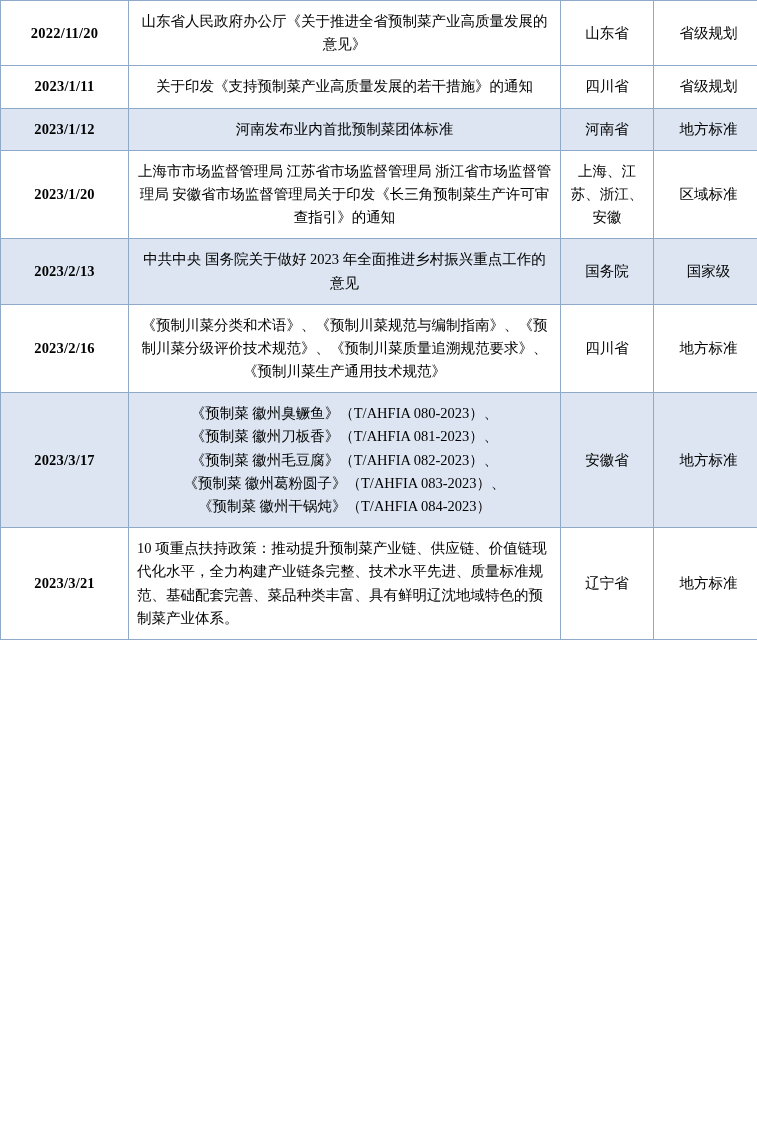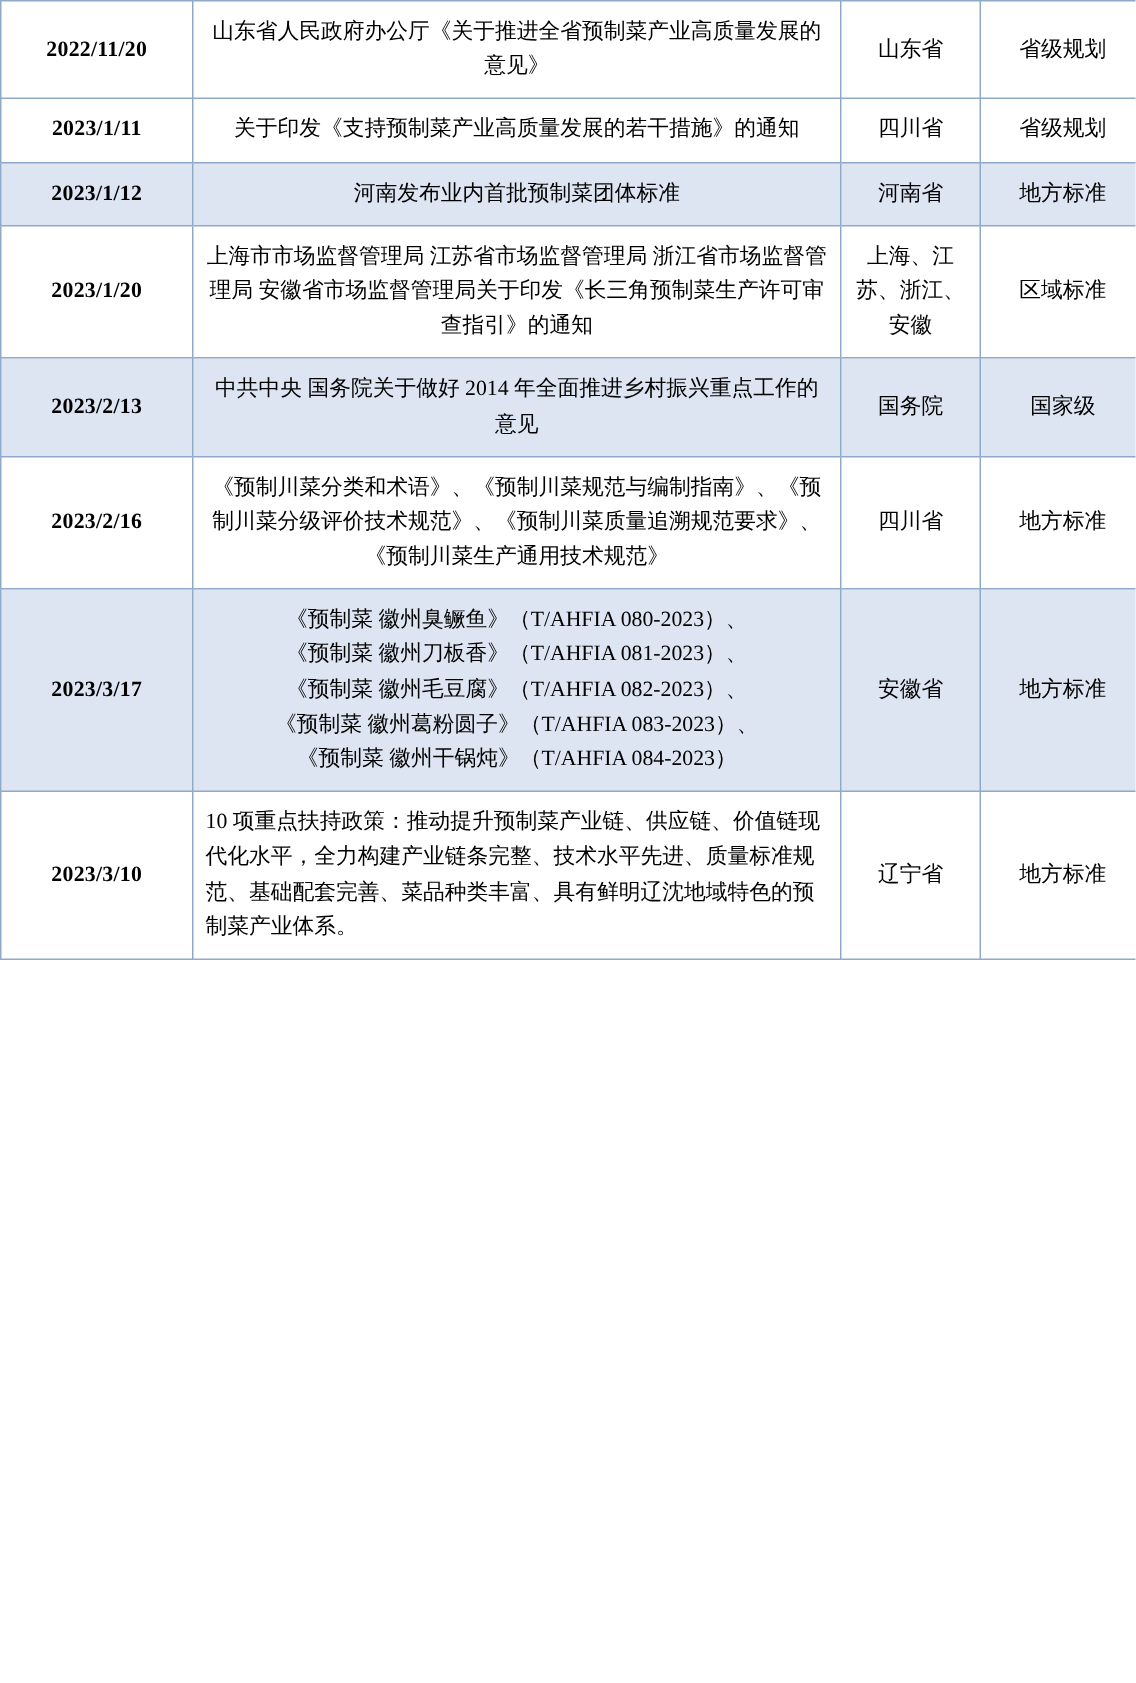--- a/index.html
+++ b/index.html
@@ -90,40 +90,40 @@
         <td class="col-type">地方标准</td>
       </tr>
       <tr class="plain">
         <td class="col-date">2023/1/20</td>
         <td class="col-title nowrap-cell title-center">上海市市场监督管理局  江苏省市场监督管理局  浙江省市场监督管理局  安徽省市场监督管理局关于印发《长三角预制菜生产许可审查指引》的通知</td>
         <td class="col-region">上海、江苏、浙江、安徽</td>
         <td class="col-type">区域标准</td>
       </tr>
       <tr class="shade">
         <td class="col-date">2023/2/13</td>
-        <td class="col-title nowrap-cell title-center">中共中央  国务院关于做好 2014 年全面推进乡村振兴重点工作的意见</td>
+        <td class="col-title nowrap-cell title-center">中共中央  国务院关于做好 2023 年全面推进乡村振兴重点工作的意见</td>
         <td class="col-region">国务院</td>
         <td class="col-type">国家级</td>
       </tr>
       <tr class="plain">
         <td class="col-date">2023/2/16</td>
         <td class="col-title nowrap-cell title-center">《预制川菜分类和术语》、《预制川菜规范与编制指南》、《预制川菜分级评价技术规范》、《预制川菜质量追溯规范要求》、《预制川菜生产通用技术规范》</td>
         <td class="col-region">四川省</td>
         <td class="col-type">地方标准</td>
       </tr>
       <tr class="shade">
         <td class="col-date">2023/3/17</td>
         <td class="col-title nowrap-cell title-center">《预制菜 徽州臭鳜鱼》（T/AHFIA 080-2023）、
 《预制菜 徽州刀板香》（T/AHFIA 081-2023）、
 《预制菜 徽州毛豆腐》（T/AHFIA 082-2023）、
 《预制菜 徽州葛粉圆子》（T/AHFIA 083-2023）、
 《预制菜 徽州干锅炖》（T/AHFIA 084-2023）</td>
         <td class="col-region">安徽省</td>
         <td class="col-type">地方标准</td>
       </tr>
       <tr class="plain">
-        <td class="col-date">2023/3/10</td>
+        <td class="col-date">2023/3/21</td>
         <td class="col-title nowrap-cell title-left">10 项重点扶持政策：推动提升预制菜产业链、供应链、价值链现代化水平，全力构建产业链条完整、技术水平先进、质量标准规范、基础配套完善、菜品种类丰富、具有鲜明辽沈地域特色的预制菜产业体系。</td>
         <td class="col-region">辽宁省</td>
         <td class="col-type">地方标准</td>
       </tr>
     </tbody>
 </table>
 
 </body></html>

